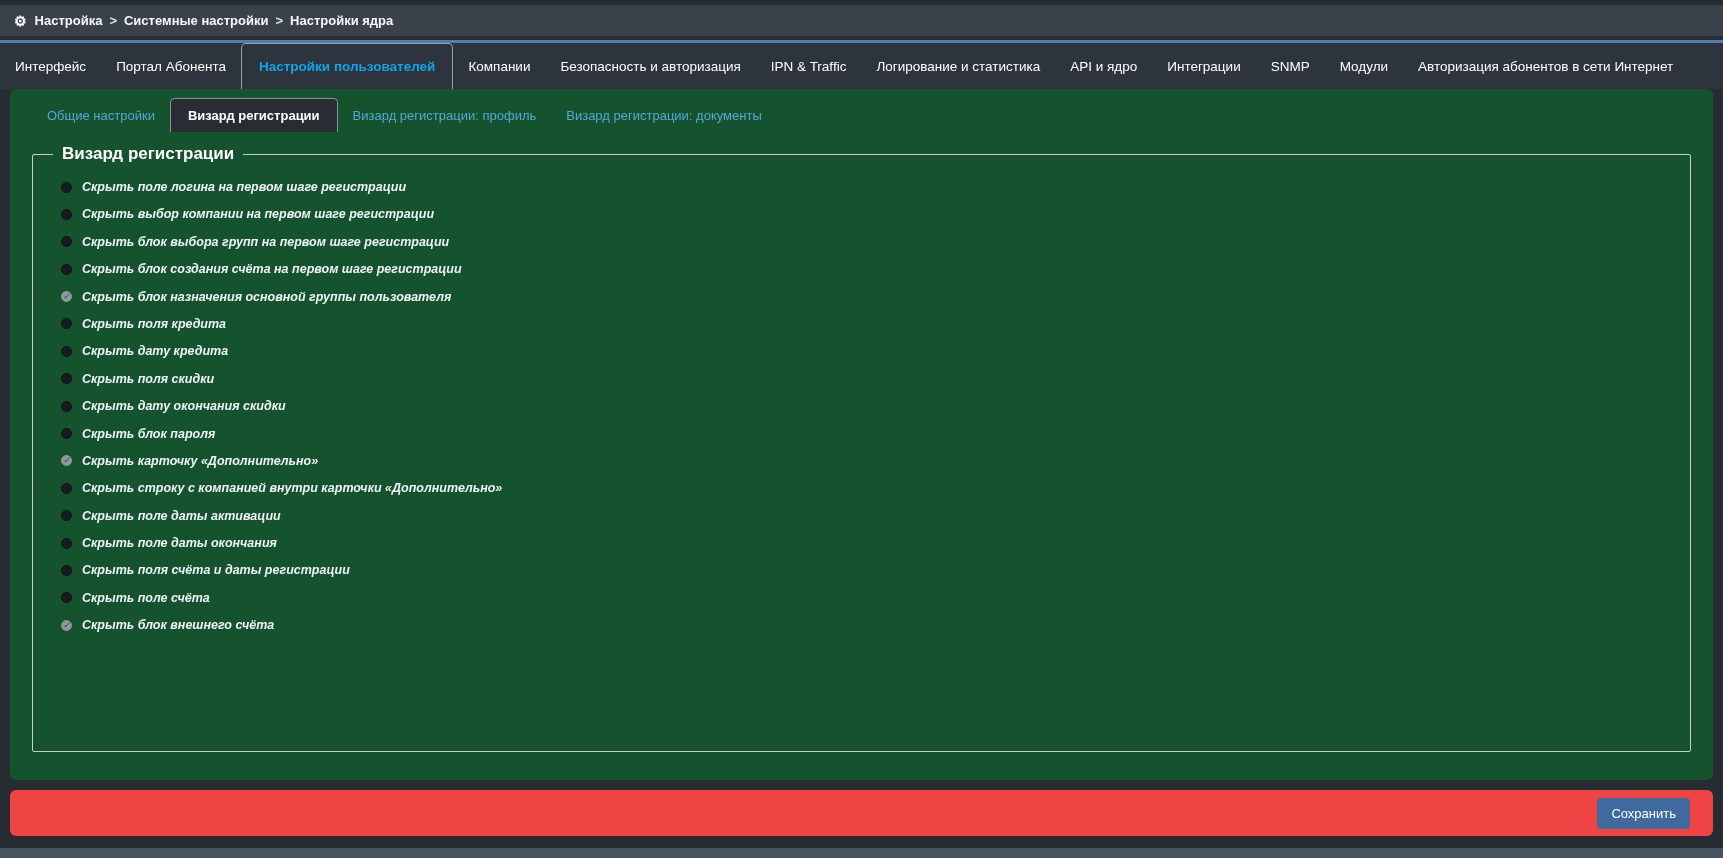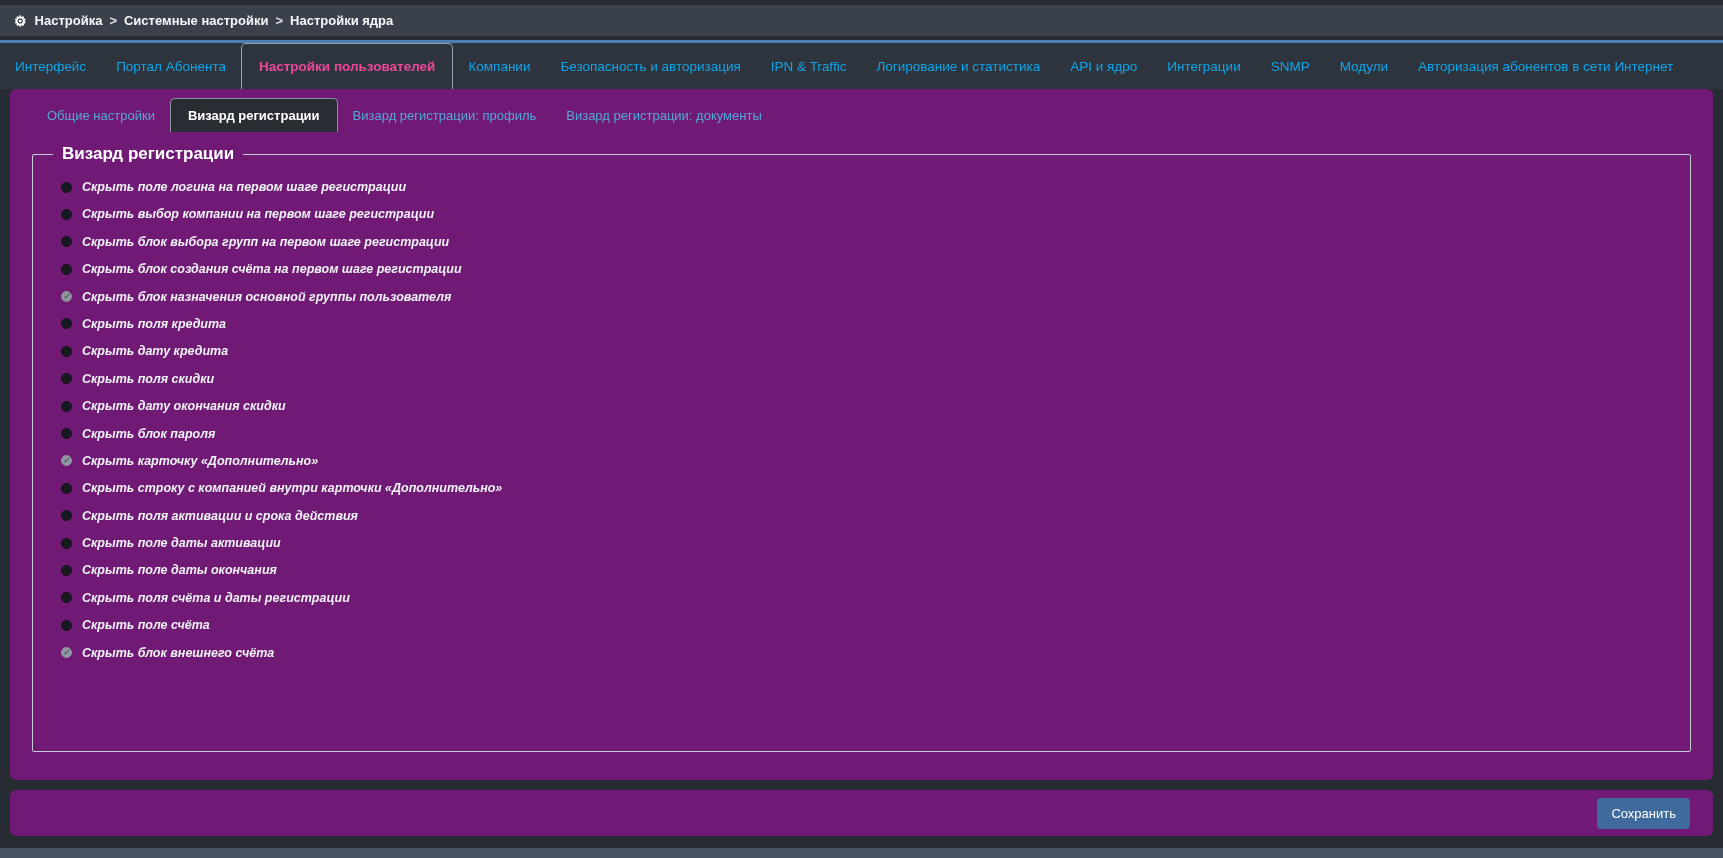--- a/index.html
+++ b/index.html
@@ -46,42 +46,42 @@
     background: #2e343d;
     display: flex;
     align-items: stretch;
     padding-left: 0;
   }
   .main-tab {
     display: flex;
     align-items: center;
     padding: 0 15px;
     font-size: 13.5px;
+    color: #ffffff;
+    cursor: pointer;
+    white-space: nowrap;
+  }
+  .main-tab.active {
     color: #0ea5e9;
-    cursor: pointer;
-    white-space: nowrap;
-  }
-  .main-tab.active {
-    color: #ec4899;
     font-weight: bold;
     background: #2e343d;
     border: 1px solid #9aa2ac;
     border-bottom: none;
     border-radius: 5px 5px 0 0;
     padding: 0 17px;
   }
 
   
   .panel {
     position: absolute;
     left: 10px;
     right: 10px;
     top: 89px;
     height: 691px;
-    background: #701a75;
+    background: #14532d;
     border-radius: 6px;
   }
 
   
   .sub-tabbar {
     display: flex;
     align-items: stretch;
     height: 34px;
     margin: 9px 0 0 22px;
   }
@@ -157,21 +157,21 @@
     white-space: nowrap;
   }
 
   
   .footer-bar {
     position: absolute;
     left: 10px;
     right: 10px;
     top: 790px;
     height: 46px;
-    background: #701a75;
+    background: #ef4444;
     border-radius: 6px;
     display: flex;
     align-items: center;
     justify-content: flex-end;
     padding-right: 23px;
   }
   .save-btn {
     background: #3e6a9d;
     color: #ffffff;
     border: none;
@@ -271,24 +271,20 @@
         <div class="cb-row">
           <span class="cb checked">✓</span>
           <span class="cb-label">Скрыть карточку «Дополнительно»</span>
         </div>
         <div class="cb-row">
           <span class="cb"></span>
           <span class="cb-label">Скрыть строку с компанией внутри карточки «Дополнительно»</span>
         </div>
         <div class="cb-row">
           <span class="cb"></span>
-          <span class="cb-label">Скрыть поля активации и срока действия</span>
-        </div>
-        <div class="cb-row">
-          <span class="cb"></span>
           <span class="cb-label">Скрыть поле даты активации</span>
         </div>
         <div class="cb-row">
           <span class="cb"></span>
           <span class="cb-label">Скрыть поле даты окончания</span>
         </div>
         <div class="cb-row">
           <span class="cb"></span>
           <span class="cb-label">Скрыть поля счёта и даты регистрации</span>
         </div>

